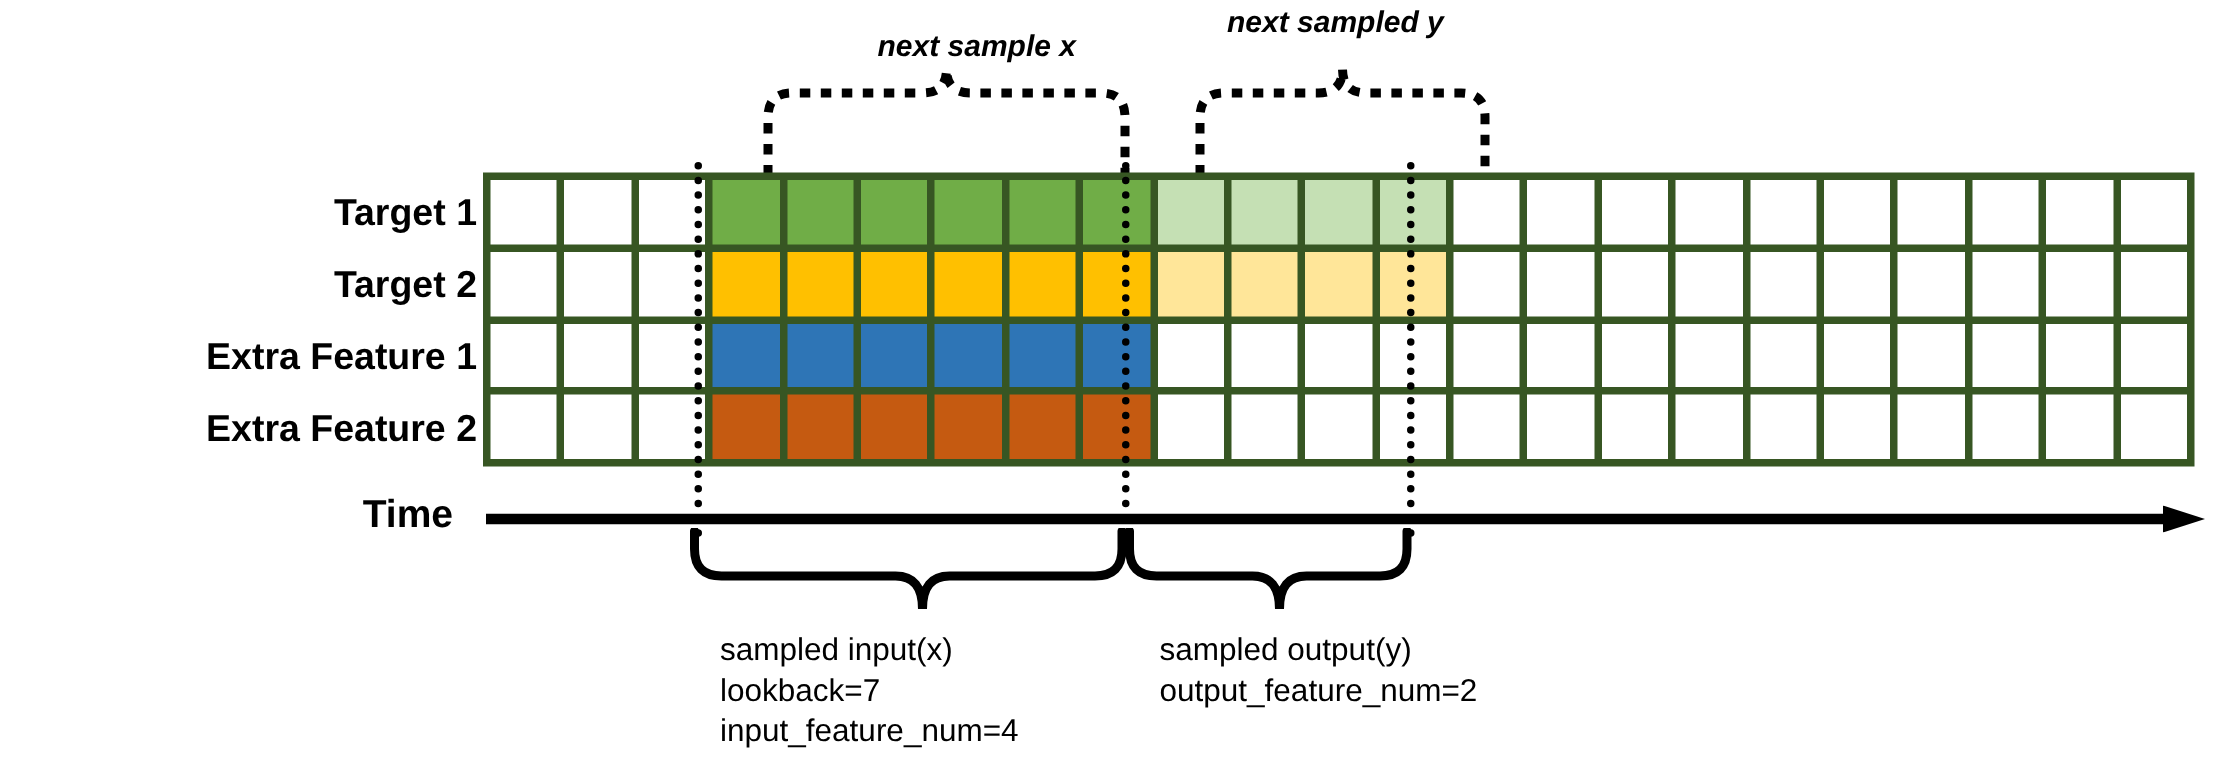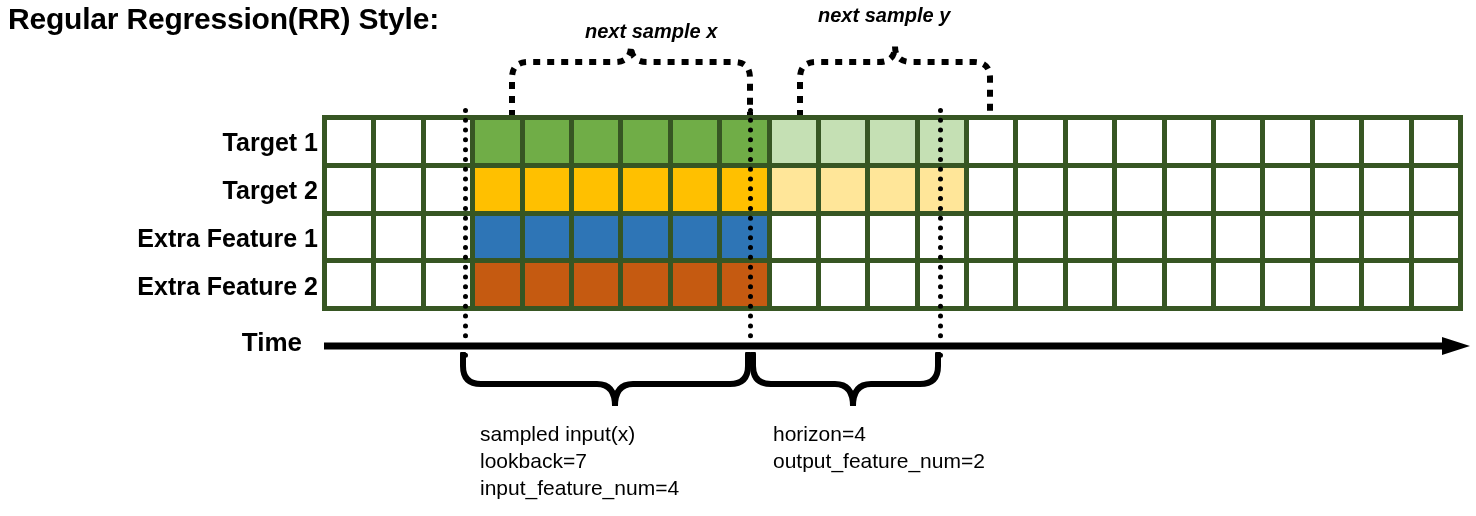--- a/index.html
+++ b/index.html
@@ -133,24 +133,23 @@
   }
   #caption-input  { left: 480px; top: 421px; }
   #caption-output { left: 773px; top: 421px; }
   .caption div { display: block; }
 </style>
 </head>
 <body>
 
 <div id="root">
 
-  <div id="title">Regular Regression(RR) Style:</div>
 
   <div class="brace-label-top" id="label-next-x">next sample x</div>
-  <div class="brace-label-top" id="label-next-y">next sample y</div>
+  <div class="brace-label-top" id="label-next-y">next sampled y</div>
 
   <svg id="top-braces" viewBox="0 0 1476 120" xmlns="http://www.w3.org/2000/svg">
     <g fill="none" stroke="#000000" stroke-width="6" stroke-linecap="butt" stroke-dasharray="7 7">
 
       <path d="M512,117 L512,78 Q512,62 528,62 L615,62 Q631,62 631,46
                Q631,62 647,62 L734,62 Q750,62 750,78 L750,117"></path>
 
       <path d="M800,117 L800,78 Q800,62 816,62 L879,62 Q895,62 895,46
                Q895,62 911,62 L974,62 Q990,62 990,78 L990,117"></path>
     </g>
@@ -282,17 +281,17 @@
                Q853,32 871,32 L920,32 Q938,32 938,14 L938,2"></path>
     </g>
   </svg>
 
   <div class="caption" id="caption-input">
     <div>sampled input(x)</div>
     <div>lookback=7</div>
     <div>input_feature_num=4</div>
   </div>
   <div class="caption" id="caption-output">
-    <div>horizon=4</div>
+    <div>sampled output(y)</div>
     <div>output_feature_num=2</div>
   </div>
 
 </div>
 
 </body></html>

